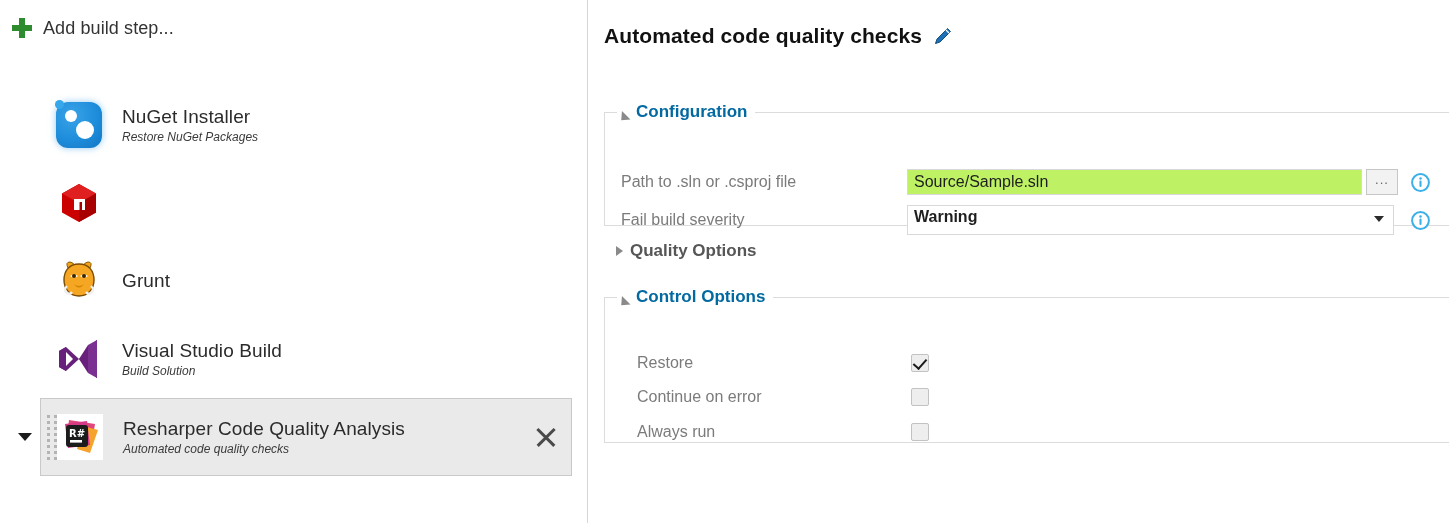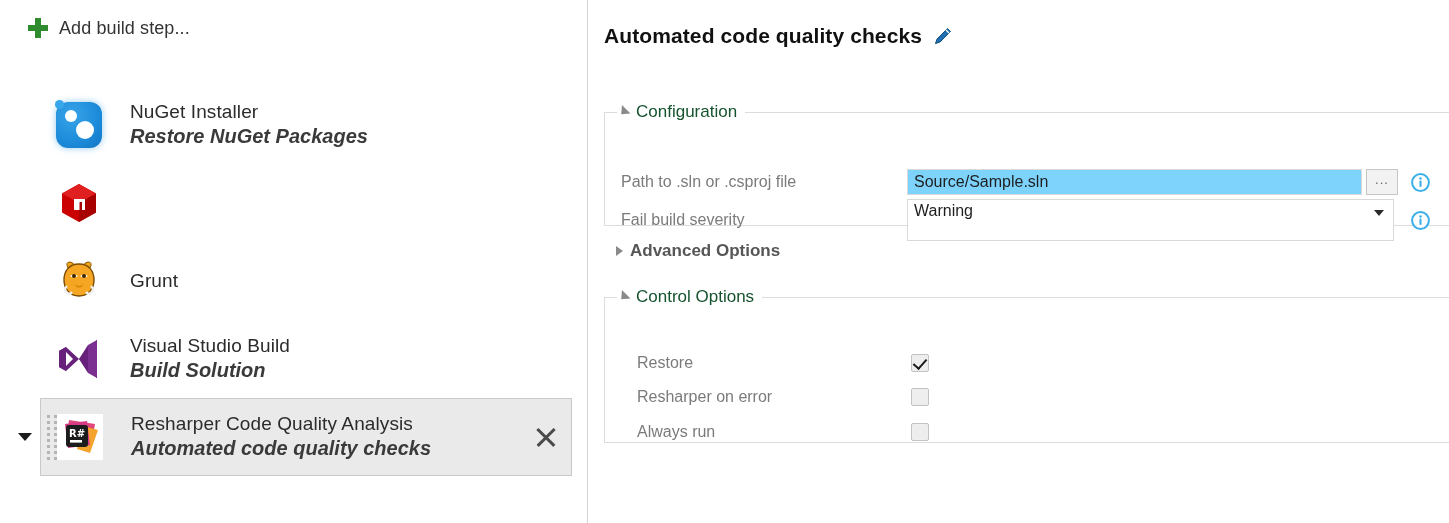--- a/index.html
+++ b/index.html
@@ -21,21 +21,21 @@
     position: absolute;
     left: 0; top: 0;
     width: 588px;
     height: 523px;
     border-right: 1px solid #d6d6d6;
     box-sizing: border-box;
   }
 
   #add-build-step {
     position: absolute;
-    left: 28px; top: 18px;
+    left: 12px; top: 18px;
     display: flex;
     align-items: flex-start;
     cursor: pointer;
   }
   .plus-icon {
     position: relative;
     width: 20px; height: 20px;
     flex: 0 0 auto;
   }
   .plus-icon::before, .plus-icon::after {
@@ -70,34 +70,33 @@
     display: flex;
     align-items: center;
   }
   .step-icon {
     width: 46px; height: 46px;
     margin-left: 16px;
     flex: 0 0 auto;
     position: relative;
   }
   .step-text {
-    margin-left: 28px;
+    margin-left: 20px;
     line-height: 1.18;
   }
   .step-title {
     font-size: 19px;
     color: #2b2b2b;
     letter-spacing: 0.1px;
   }
   .step-sub {
-    font-size: 20px;
+    font-size: 12px;
     font-style: italic;
     color: #3a3a3a;
     margin-top: 2px;
-    font-weight: bold;
   }
 
   
   .step-row.selected .step-inner {
     left: 40px;
     right: 16px;
     background: #eaeaea;
     border: 1px solid #c9c9c9;
     box-sizing: border-box;
   }
@@ -210,24 +209,24 @@
     margin: 0;
     padding: 0;
     border: 1px solid #dcdcdc;
     border-right: none;
     box-sizing: border-box;
   }
   fieldset.section > legend {
     margin-left: 12px;
     padding: 0 8px 0 0;
     font-size: 17px;
-    font-weight: normal;
-    color: #14532d;
+    font-weight: bold;
+    color: #0369a1;
     display: flex;
-    align-items: center;
+    align-items: flex-end;
   }
   .tri {
     width: 0; height: 0;
     margin-right: 7px;
     flex: 0 0 auto;
   }
   .tri.open {
     border-left: 6px solid transparent;
     border-right: 6px solid transparent;
     border-top: 7px solid #8a8a8a;
@@ -268,21 +267,21 @@
     color: #7b7b7b;
     white-space: nowrap;
   }
   .field-input {
     position: absolute;
     left: 302px;
     width: 455px;
     height: 26px;
     border: 1px solid #d9d9d9;
     box-sizing: border-box;
-    background: #7dd3fc;
+    background: #bef264;
     font-family: "Liberation Sans", sans-serif;
     font-size: 16px;
     color: #1e1e1e;
     padding: 0 6px;
     line-height: 24px;
   }
   .browse-btn {
     position: absolute;
     left: 761px;
     width: 32px; height: 26px;
@@ -293,25 +292,26 @@
     color: #666;
     text-align: center;
     line-height: 20px;
     letter-spacing: 1px;
     cursor: pointer;
   }
   .select-wrap {
     position: absolute;
     left: 302px;
     width: 487px;
-    height: 42px;
+    height: 30px;
     border: 1px solid #d9d9d9;
     box-sizing: border-box;
     background: #ffffff;
     cursor: pointer;
+    font-weight: bold;
   }
   .select-wrap .sel-value {
     position: absolute;
     left: 6px; top: 2px;
     font-size: 16px;
     color: #1e1e1e;
   }
   .select-wrap .sel-arrow {
     position: absolute;
     right: 9px; top: 10px;
@@ -527,36 +527,36 @@
           <circle cx="9.5" cy="9.5" r="8.4" fill="#ffffff" stroke="#3bb0e8" stroke-width="2"></circle>
           <circle cx="9.5" cy="5.4" r="1.25" fill="#3bb0e8"></circle>
           <rect x="8.45" y="7.6" width="2.1" height="6.4" rx="1" fill="#3bb0e8"></rect>
         </svg>
       </span>
     </div>
   </fieldset>
 
   <div id="advanced-options-header">
     <span class="tri closed"></span>
-    <span>Advanced Options</span>
+    <span>Quality Options</span>
   </div>
 
   <fieldset class="section" id="section-control">
     <legend>
       <span class="tri open"></span>
       <span>Control Options</span>
     </legend>
 
     <div class="check-row" style="top:47px;">
       <span class="check-label">Restore</span>
       <span class="checkbox checked"></span>
     </div>
 
     <div class="check-row" style="top:81px;">
-      <span class="check-label">Resharper on error</span>
+      <span class="check-label">Continue on error</span>
       <span class="checkbox"></span>
     </div>
 
     <div class="check-row" style="top:116px;">
       <span class="check-label">Always run</span>
       <span class="checkbox"></span>
     </div>
   </fieldset>
 
 </div>

